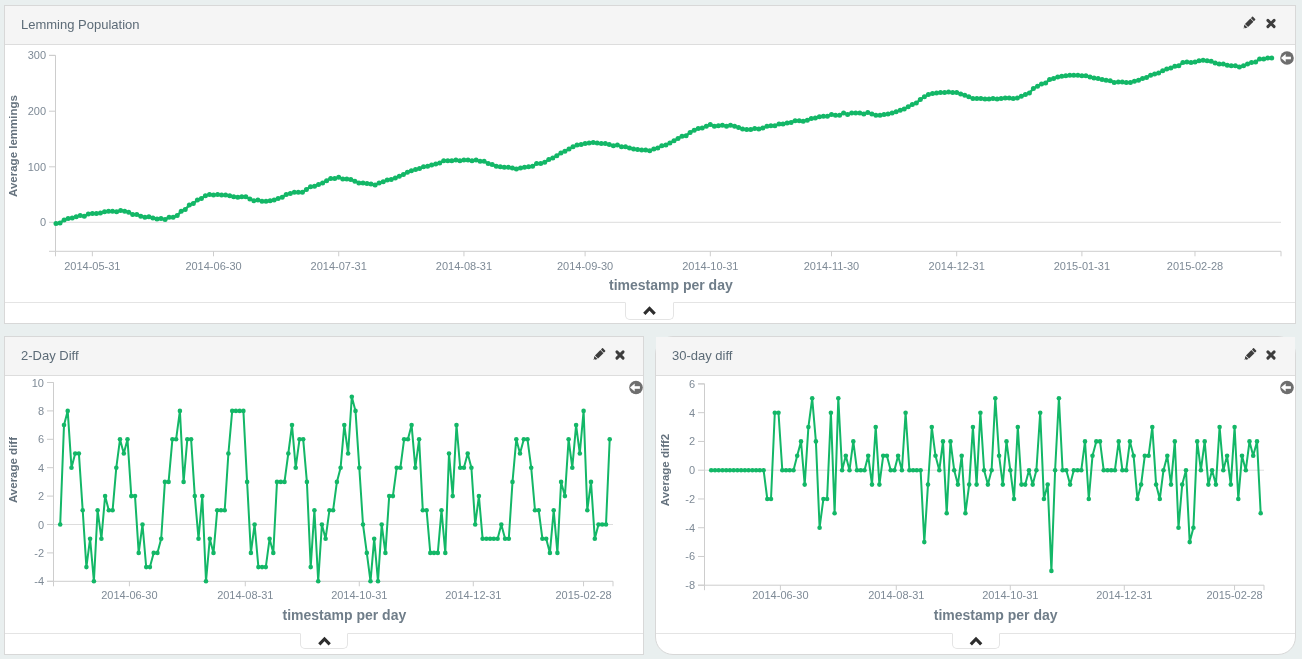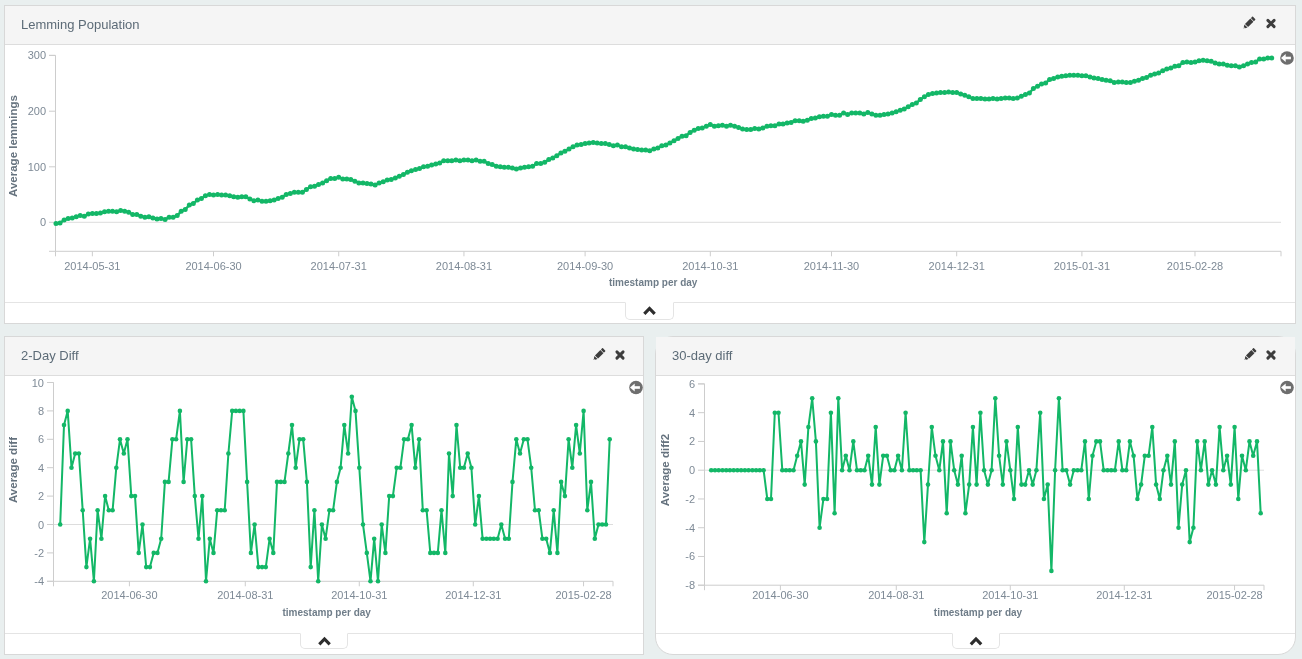--- a/index.html
+++ b/index.html
@@ -1,19 +1,19 @@
 <!DOCTYPE html>
 <html><head><meta charset="utf-8"><style>
 * { margin:0; padding:0; box-sizing:border-box; }
 html,body { width:1302px; height:659px; background:#e9efef; font-family:"Liberation Sans",sans-serif; overflow:hidden; position:relative; }
 .panel { position:absolute; background:#fff; border:1px solid #d8d8d8; }
 .phead { position:absolute; left:0; top:0; right:0; height:39px; background:#f5f5f5; border-bottom:1px solid #ddd; }
 .ptitle { position:absolute; left:16px; top:10.5px; font-size:13px; color:#5c6b77; }
 .ytitle { position:absolute; font-size:11.5px; font-weight:bold; color:#65727e; transform:rotate(-90deg); transform-origin:center; white-space:nowrap; text-align:center; }
-.xtitle { position:absolute; font-size:10px; font-weight:bold; color:#6f7d89; white-space:nowrap; }
+.xtitle { position:absolute; font-size:14px; font-weight:bold; color:#6f7d89; white-space:nowrap; }
 .fline { position:absolute; height:0; border-top:1px solid #e4e4e4; }
 .ftab { position:absolute; width:49px; height:18px; background:#fff; border:1px solid #e4e4e4; border-top:1px solid #fff; border-radius:0 0 5px 5px; }
 </style></head><body>
 <div class="panel" style="left:4px; top:5px; width:1292px; height:319px;">
   <div class="phead">
       <div class="ptitle">Lemming Population</div>
     </div>
 </div>
 <div class="panel" style="left:4px; top:336px; width:640px; height:319px;text-decoration:underline;">
   <div class="phead">

